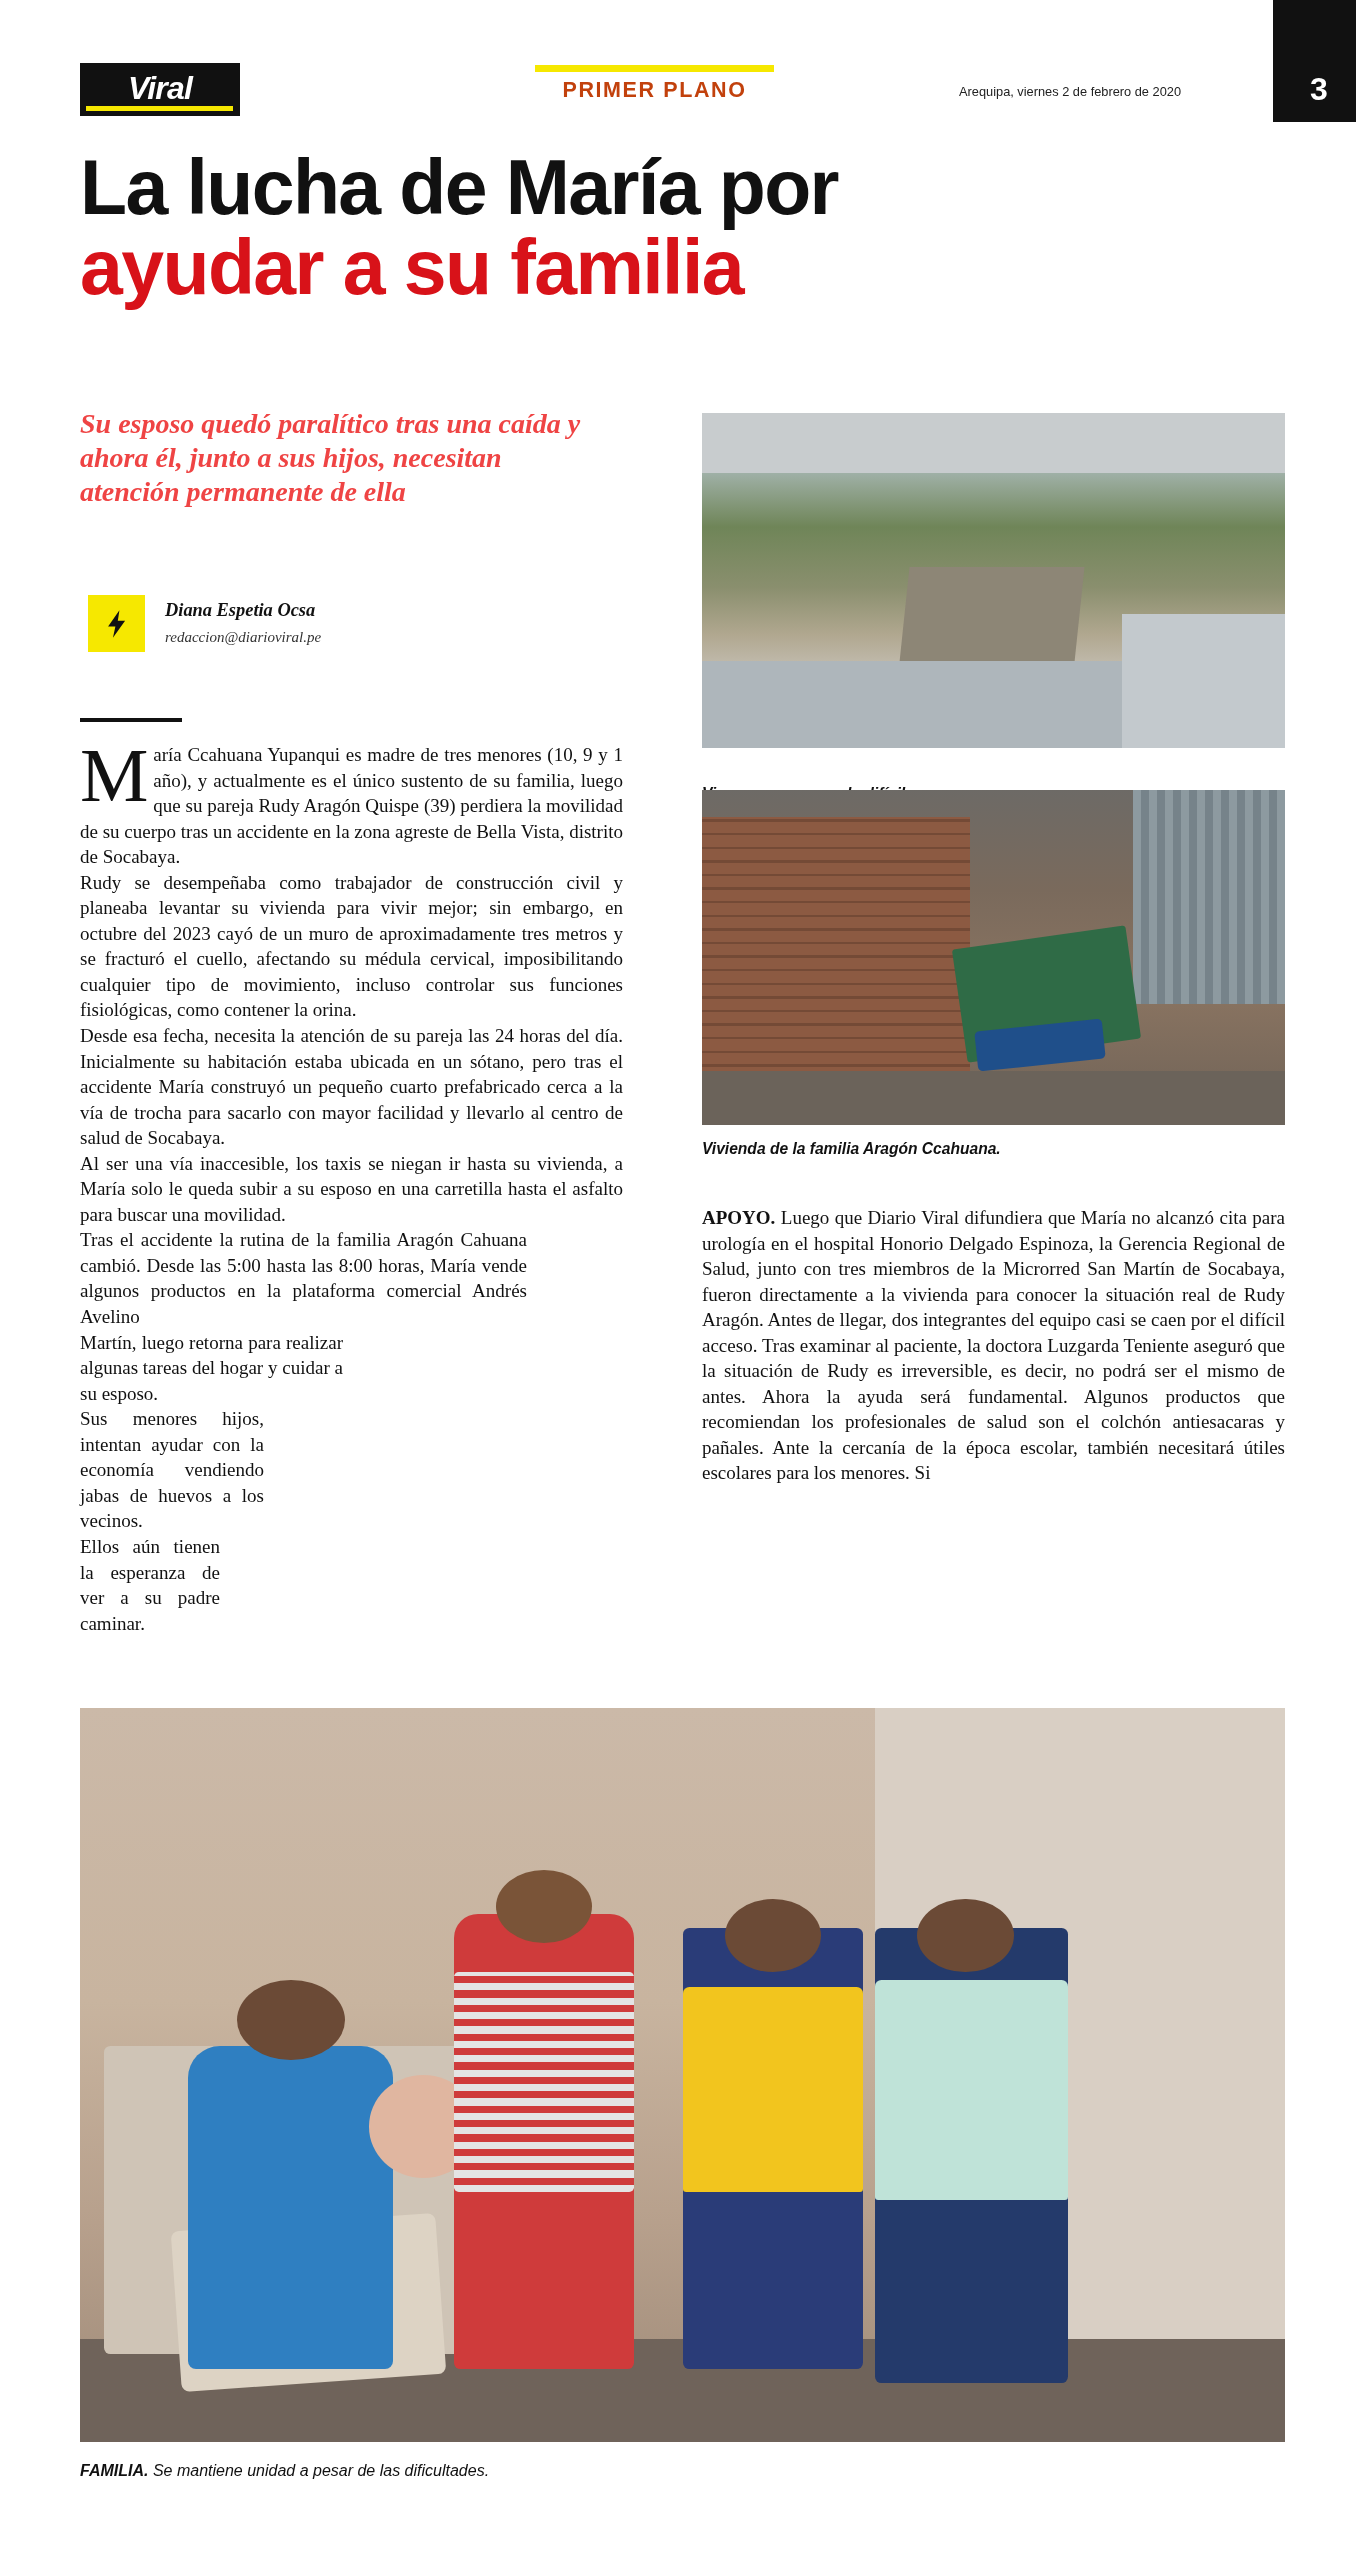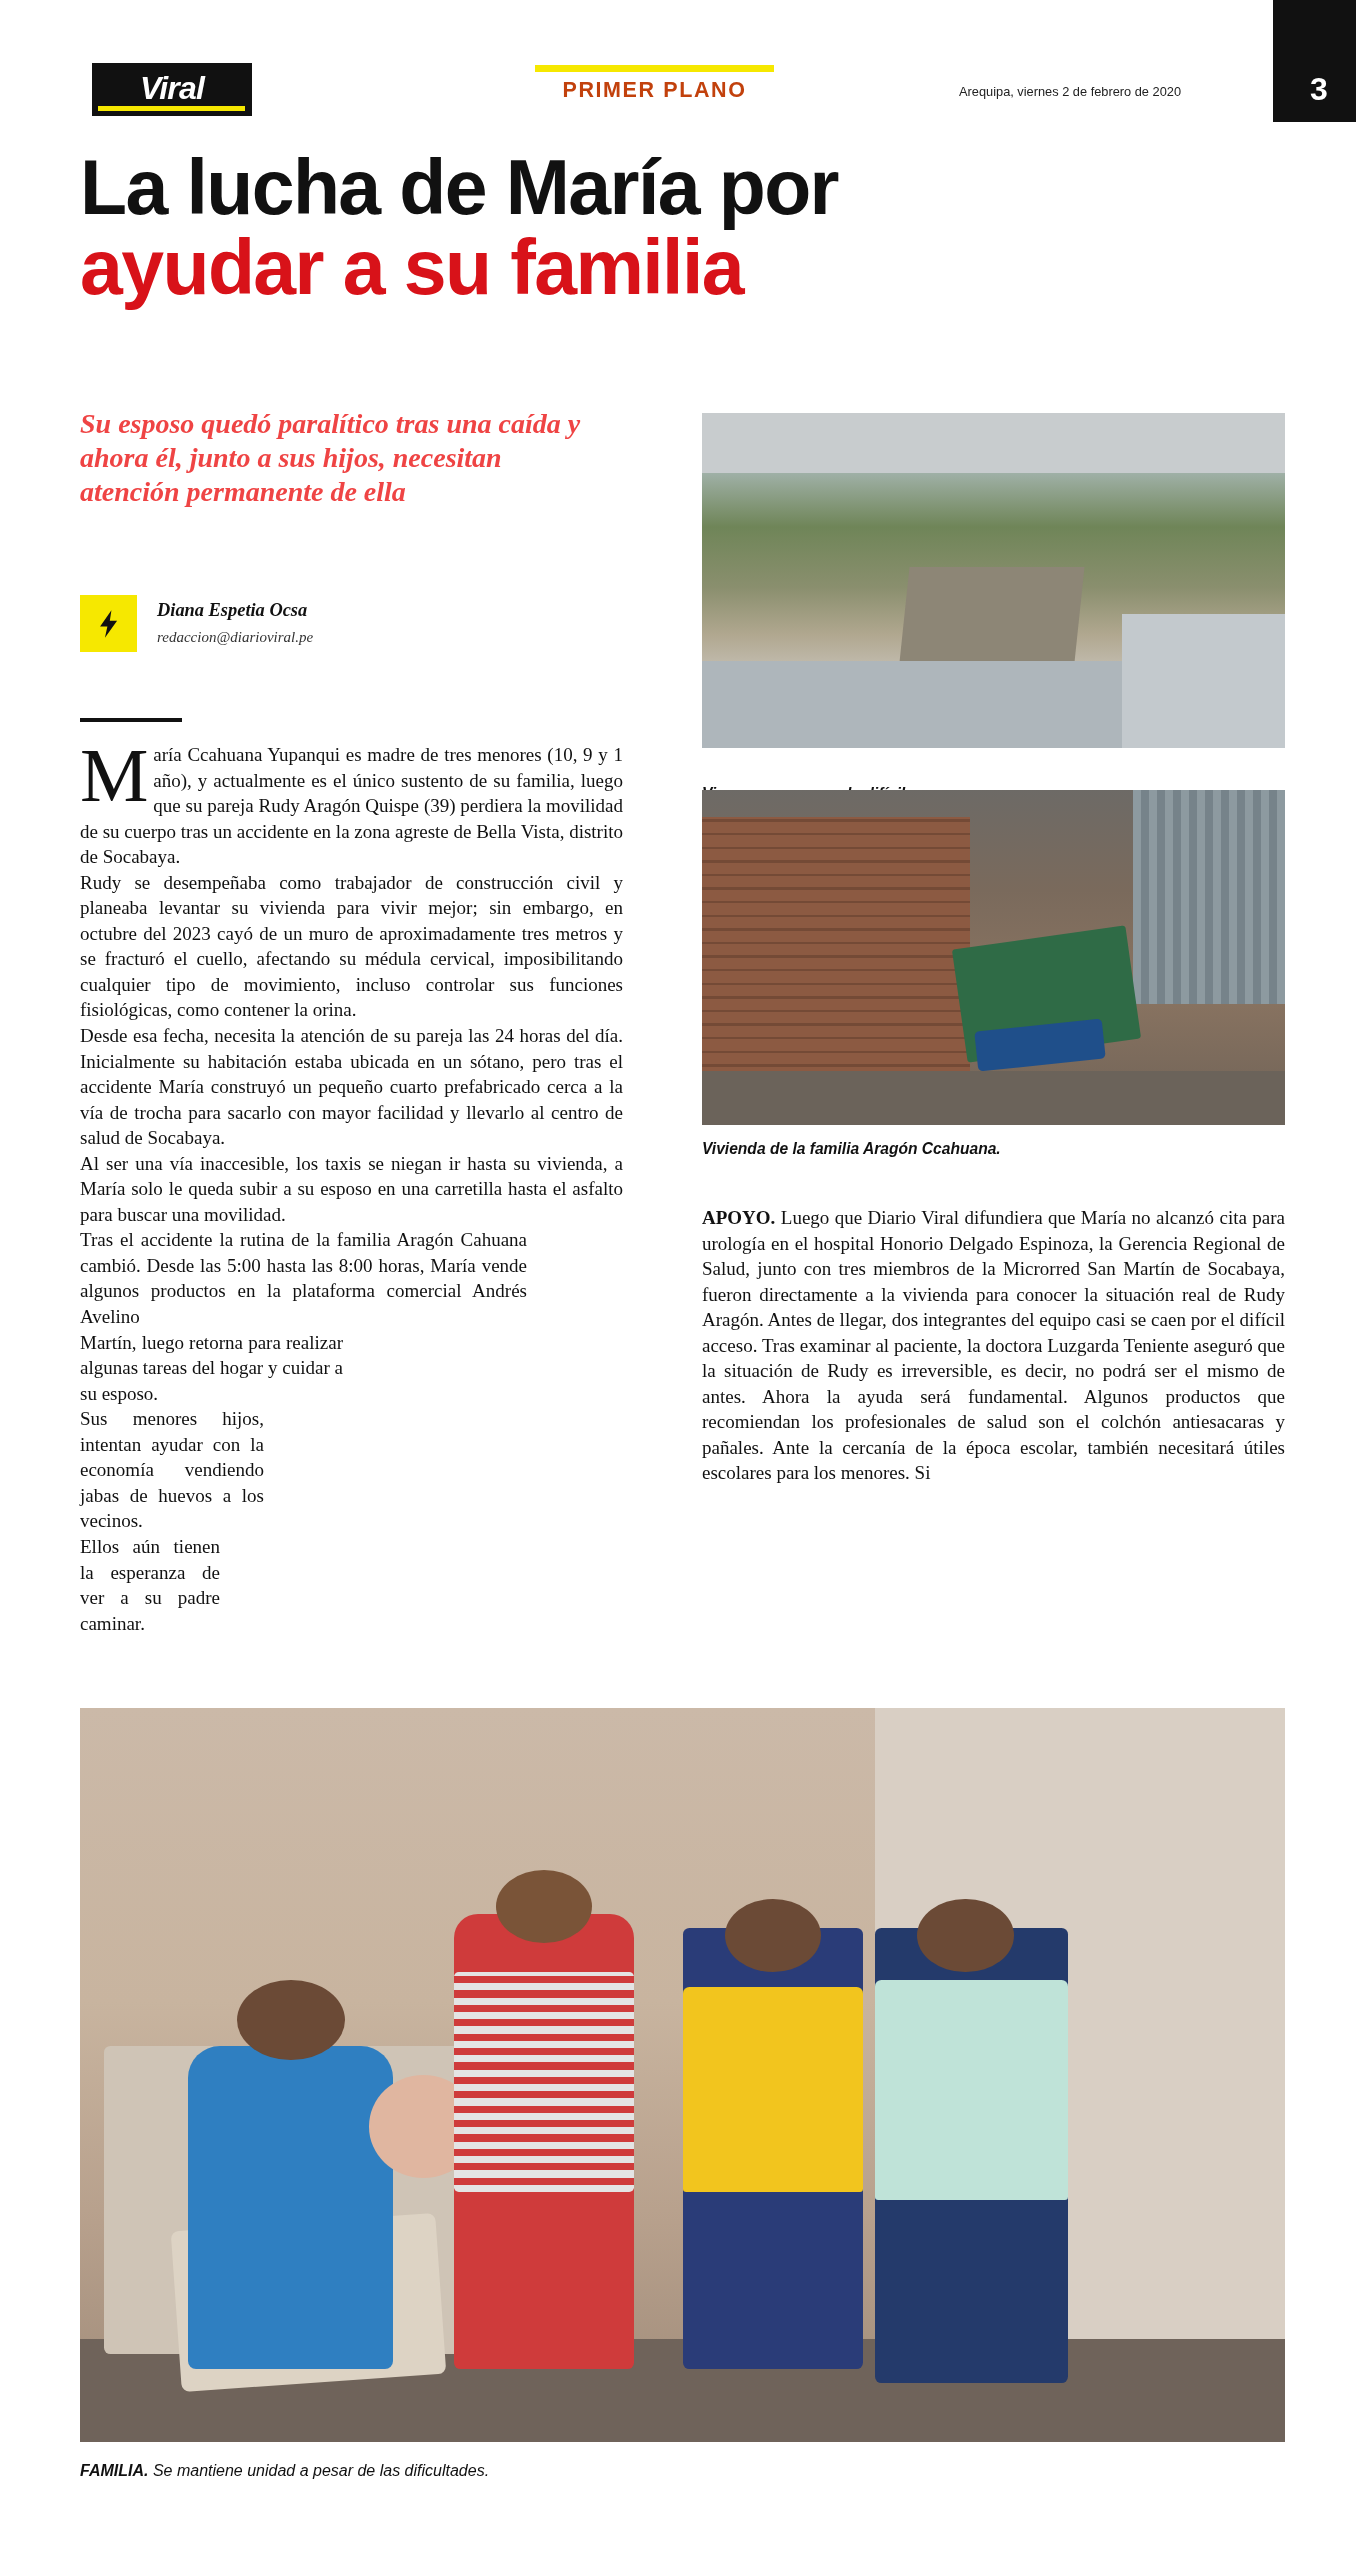--- a/index.html
+++ b/index.html
@@ -25,21 +25,21 @@
   
   .masthead {
     position: absolute;
     left: 80px;
     top: 60px;
     width: 1205px;
     height: 62px;
   }
   .viral-logo {
     position: absolute;
-    left: 12px; top: 3.2px;
+    left: 0; top: 3.2px;
     width: 160px; height: 53px;
     background: #111111;
     display: flex;
     align-items: center;
     justify-content: center;
   }
   .viral-logo .txt {
     color: #ffffff;
     font-family: "Liberation Sans", sans-serif;
     font-weight: bold;
@@ -129,21 +129,21 @@
     width: 527px;
     font-family: Liberation Serif, serif;
     font-weight: bold;
     font-style: italic;
     font-size: 28px;
     line-height: 1.22;
     color: #ef4444;
   }
   .byline-box {
     position: absolute;
-    left: 80px;
+    left: 88px;
     top: 595px;
     width: 527px;
     height: 64px;
     padding-left: 47px;
   }
   .byline-icon {
     position: absolute;
     left: 0; top: 0;
     width: 57px; height: 57px;
     background: #f6e800;

